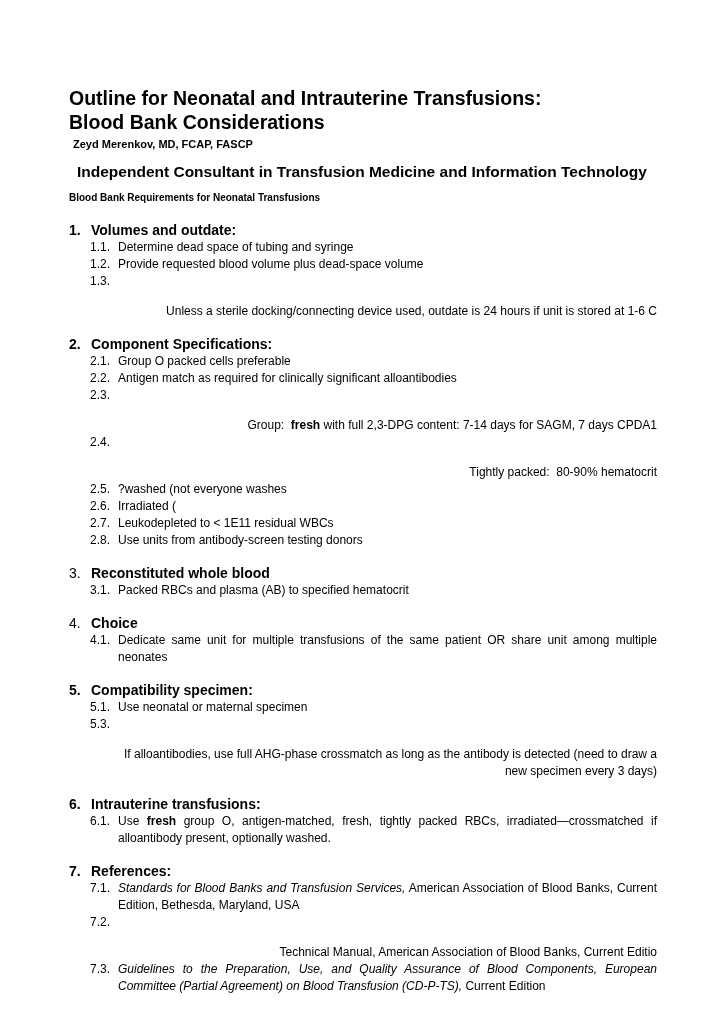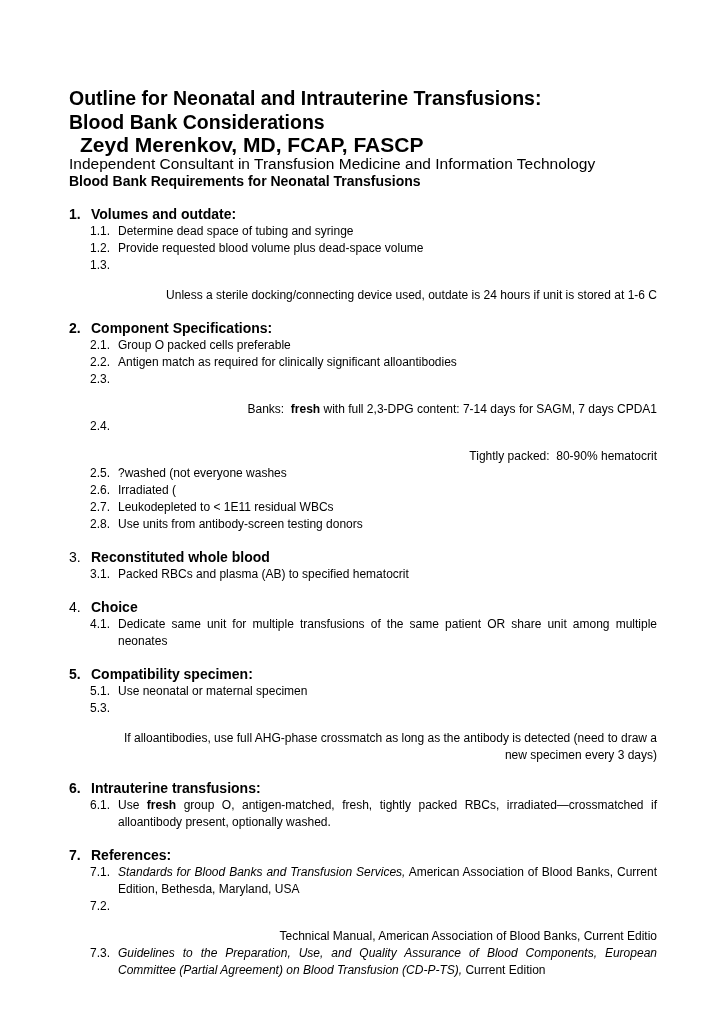--- a/index.html
+++ b/index.html
@@ -1,22 +1,22 @@
 <!DOCTYPE html>
 <html><head>
 <meta charset="utf-8">
 <style>
   html, body { margin: 0; padding: 0; background: #ffffff; }
   body { width: 724px; height: 1024px; overflow: hidden; position: relative;
          font-family: "Liberation Sans", sans-serif; color: #000; }
   .page { position: absolute; left: 69px; top: 86px; width: 588px; }
   .title { font-size: 19.5px; font-weight: bold; line-height: 24px; margin: 0; }
-  .author { font-size: 21px; font-weight: bold; line-height: 19px; margin: 1px 0 0 11px; }
-  .affil { font-size: 15.5px; font-weight: normal; line-height: 19px; margin: 0; }
-  .subtitle { font-size: 14px; font-weight: bold; line-height: 17px; margin: 0 0 0 0; }
+  .author { font-size: 11px; font-weight: bold; line-height: 19px; margin: 1px 0 0 4px; }
+  .affil { font-size: 15.5px; font-weight: bold; line-height: 19px; margin: 8px; }
+  .subtitle { font-size: 10px; font-weight: bold; line-height: 17px; margin: 0 0 0 0; }
   .section { margin-top: 16px; }
   .section:first-of-type { margin-top: 16px; }
   .sec-head { font-size: 14px; line-height: 17px; display: flex; }
   .sec-num { width: 22px; flex: none; }
   .sec-num.bold { font-weight: bold; }
   .sec-title { font-weight: bold; }
   .item { display: flex; font-size: 12px; line-height: 17px; padding-left: 21px; }
   .item-num { width: 28px; flex: none; }
   .item-text { flex: 1; text-align: justify; }
   .item-text.left { text-align: right; margin-top: 30px; }
@@ -62,21 +62,21 @@
     <div class="item">
         <span class="item-num">2.1.</span>
         <span class="item-text">Group O packed cells preferable</span>
       </div>
     <div class="item">
         <span class="item-num">2.2.</span>
         <span class="item-text">Antigen match as required for clinically significant alloantibodies</span>
       </div>
     <div class="item">
         <span class="item-num">2.3.</span>
-        <span class="item-text left" style="white-space:pre-wrap"><span>Banks:  </span><b>fresh</b><span> with full 2,3-DPG content: 7-14 days for SAGM, 7 days CPDA1</span></span>
+        <span class="item-text left" style="white-space:pre-wrap"><span>Group:  </span><b>fresh</b><span> with full 2,3-DPG content: 7-14 days for SAGM, 7 days CPDA1</span></span>
       </div>
     <div class="item">
         <span class="item-num">2.4.</span>
         <span class="item-text left" style="white-space:pre-wrap">Tightly packed:  80-90% hematocrit</span>
       </div>
     <div class="item">
         <span class="item-num">2.5.</span>
         <span class="item-text">?washed (not everyone washes</span>
       </div>
     <div class="item">

